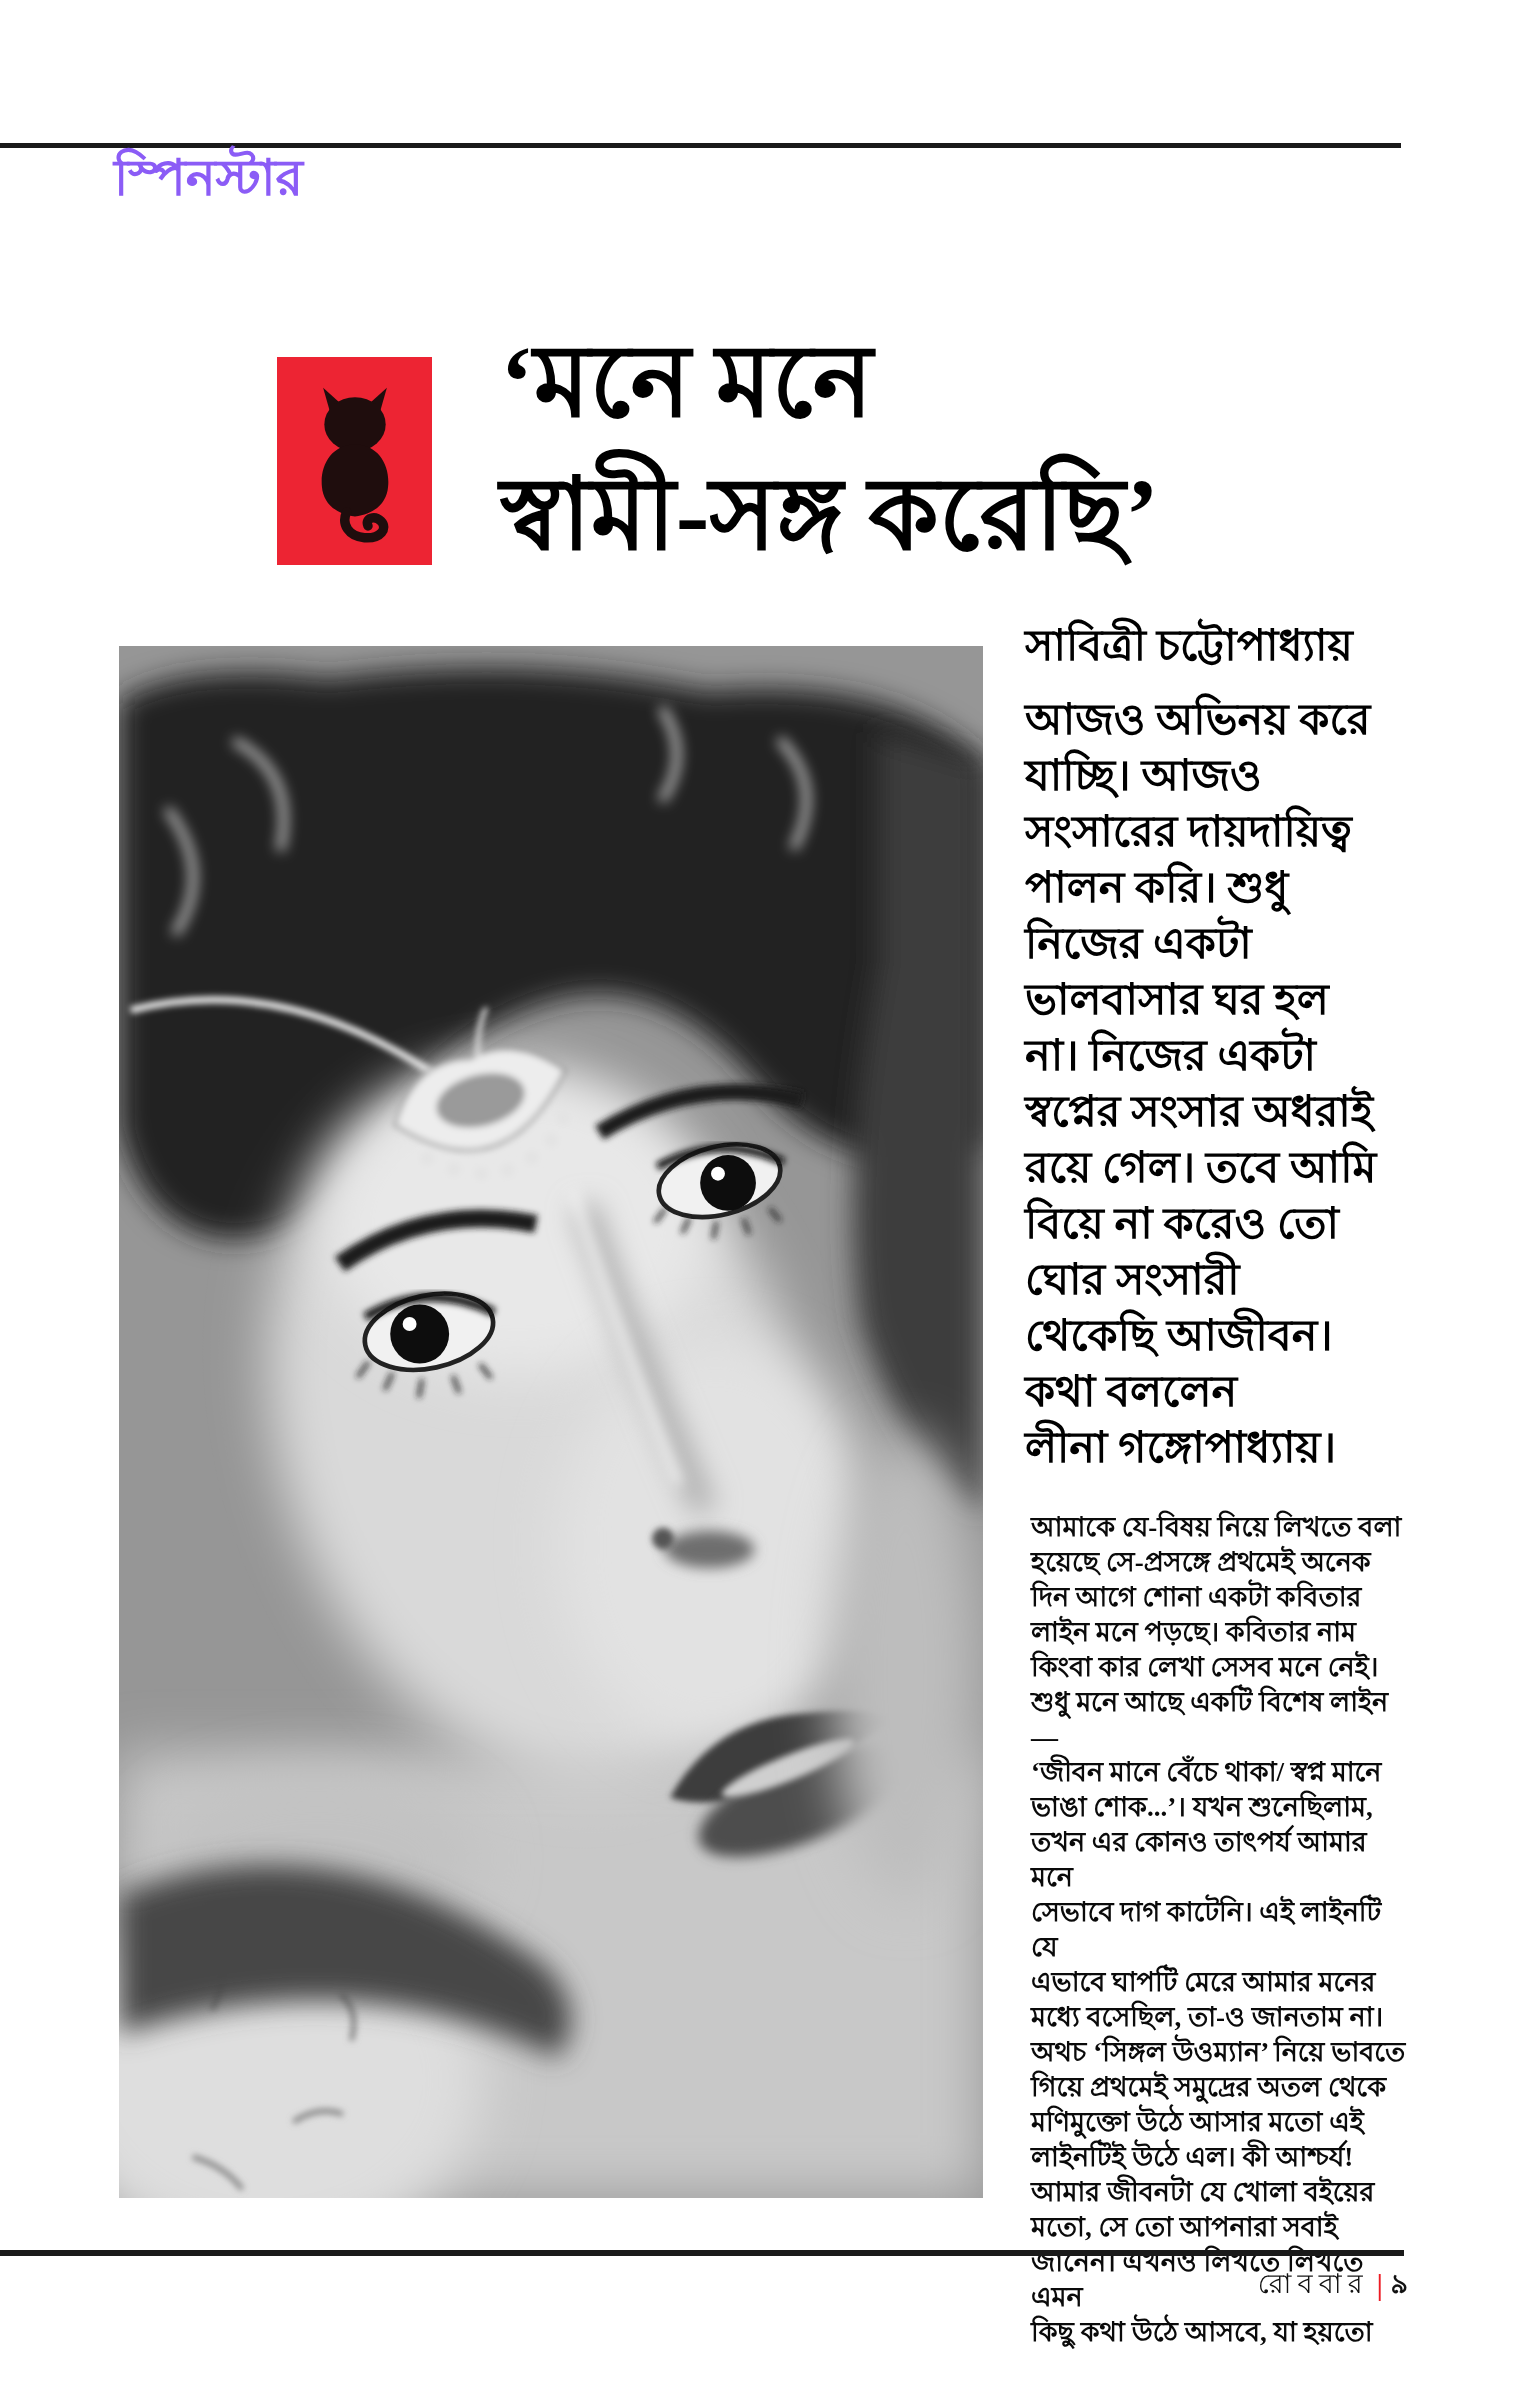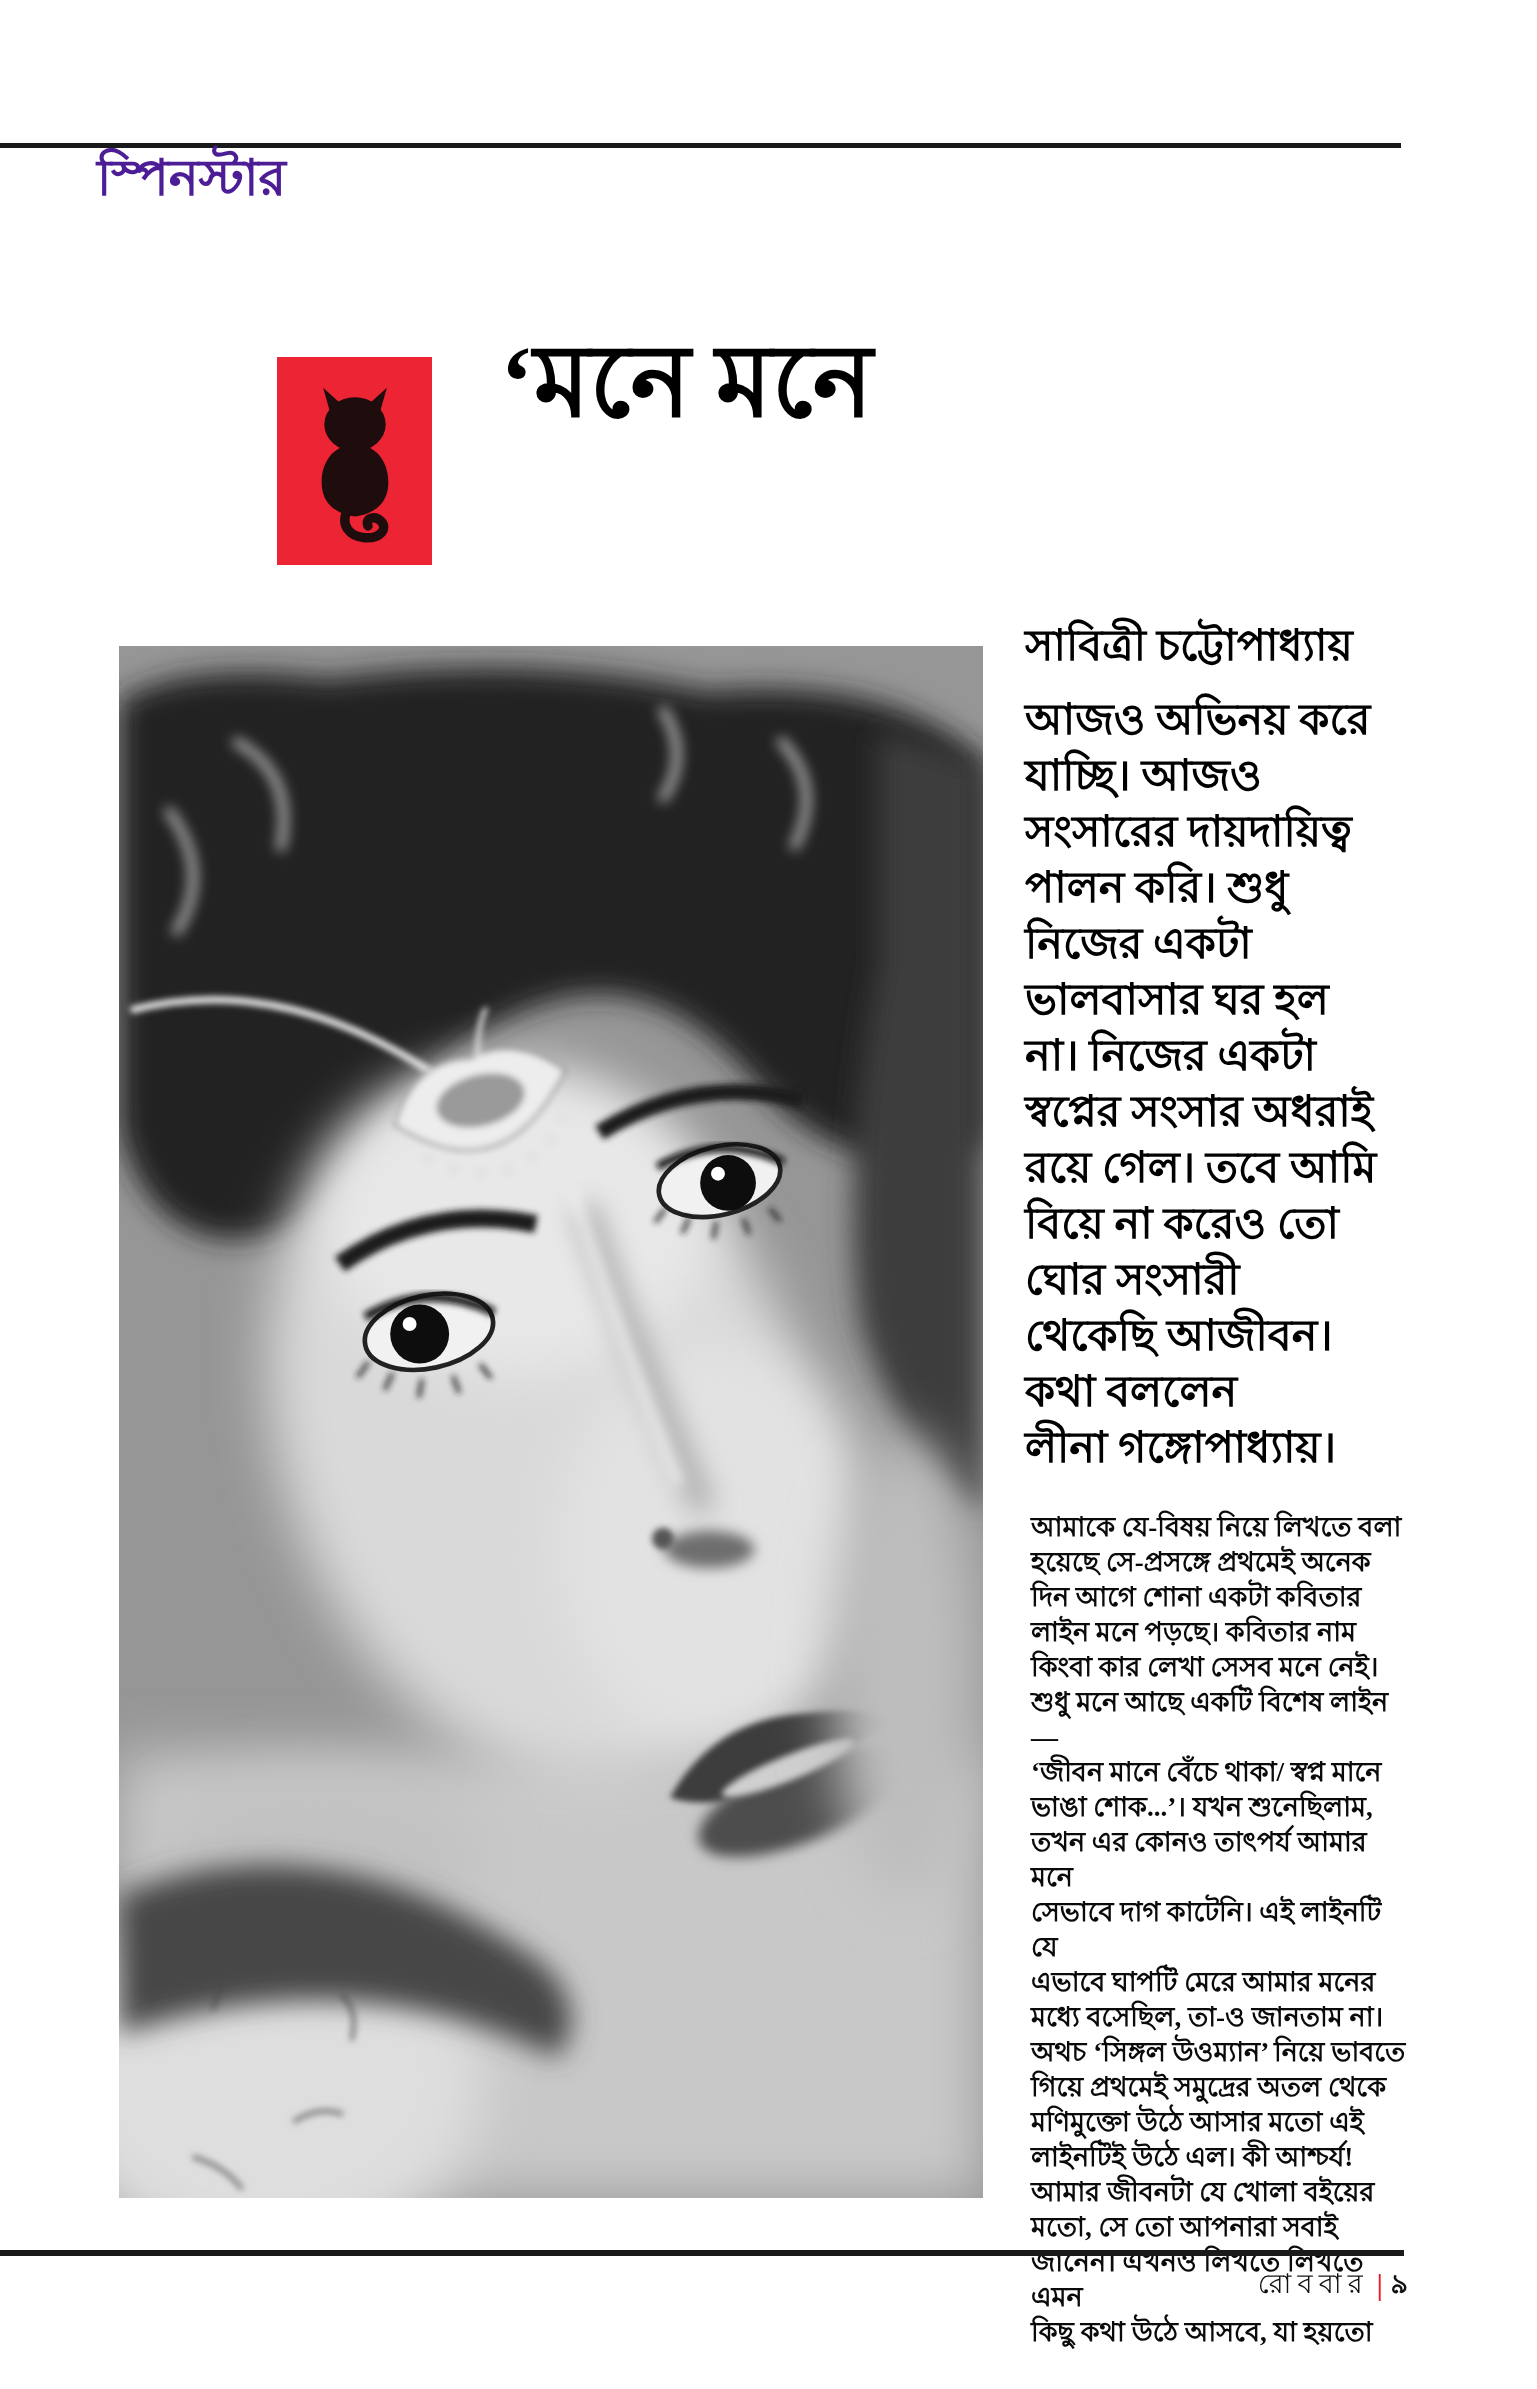--- a/index.html
+++ b/index.html
@@ -5,22 +5,22 @@
   html,body{margin:0;padding:0;}
   body{
     width:1538px;height:2389px;position:relative;background:#ffffff;
     font-family:"Liberation Serif", serif;overflow:hidden;
   }
   .rule{position:absolute;background:#1a1a1a;}
   .rule-top{left:0;top:143px;width:1401px;height:5.4px;}
   .rule-bottom{left:0;top:2250px;width:1404px;height:6.2px;}
 
   .section-label{
-    position:absolute;left:97px;top:150px;
-    font-size:50px;line-height:1.15;font-weight:600;color:#4c1d95;
+    position:absolute;left:114px;top:150px;
+    font-size:50px;line-height:1.15;font-weight:600;color:#8b5cf6;
     white-space:nowrap;
   }
   .logo-box{
     position:absolute;left:277px;top:357px;width:155px;height:208px;
     background:#ed2433;display:flex;align-items:center;justify-content:center;
   }
   .headline{
     position:absolute;left:492px;top:308px;margin:8px;
     font-size:101px;line-height:133px;font-weight:700;color:#000;
     white-space:nowrap;
@@ -71,20 +71,21 @@
       <path d="M69,36 L77,8 L58,25 Z"></path>
       <ellipse cx="50" cy="39" rx="26" ry="23"></ellipse>
       <path d="M50,56 C30,56 20,74 22,92 C23,105 33,115 50,117 C67,115 77,105 78,92 C80,74 70,56 50,56 Z"></path>
     </g>
     <path d="M43,113 C38,124 45,134 58,135 C72,136 78,127 72,121 C67,116 58,118 61,125" fill="none" stroke="#1f0d0d" stroke-width="8" stroke-linecap="round"></path>
   </svg>
 </div>
 
 <h1 class="headline">
   <span>‘মনে মনে</span>
+  <span>স্বামী-সঙ্গ করেছি’</span>
 </h1>
 
 <div class="photo">
   <svg viewBox="0 0 1115 2003" width="864" height="1552" aria-hidden="true">
     <defs>
       <filter id="b4" x="-40%" y="-40%" width="180%" height="180%">
           <feGaussianBlur stdDeviation="4"></feGaussianBlur>
         </filter>
       <filter id="b8" x="-40%" y="-40%" width="180%" height="180%">
           <feGaussianBlur stdDeviation="8"></feGaussianBlur>

